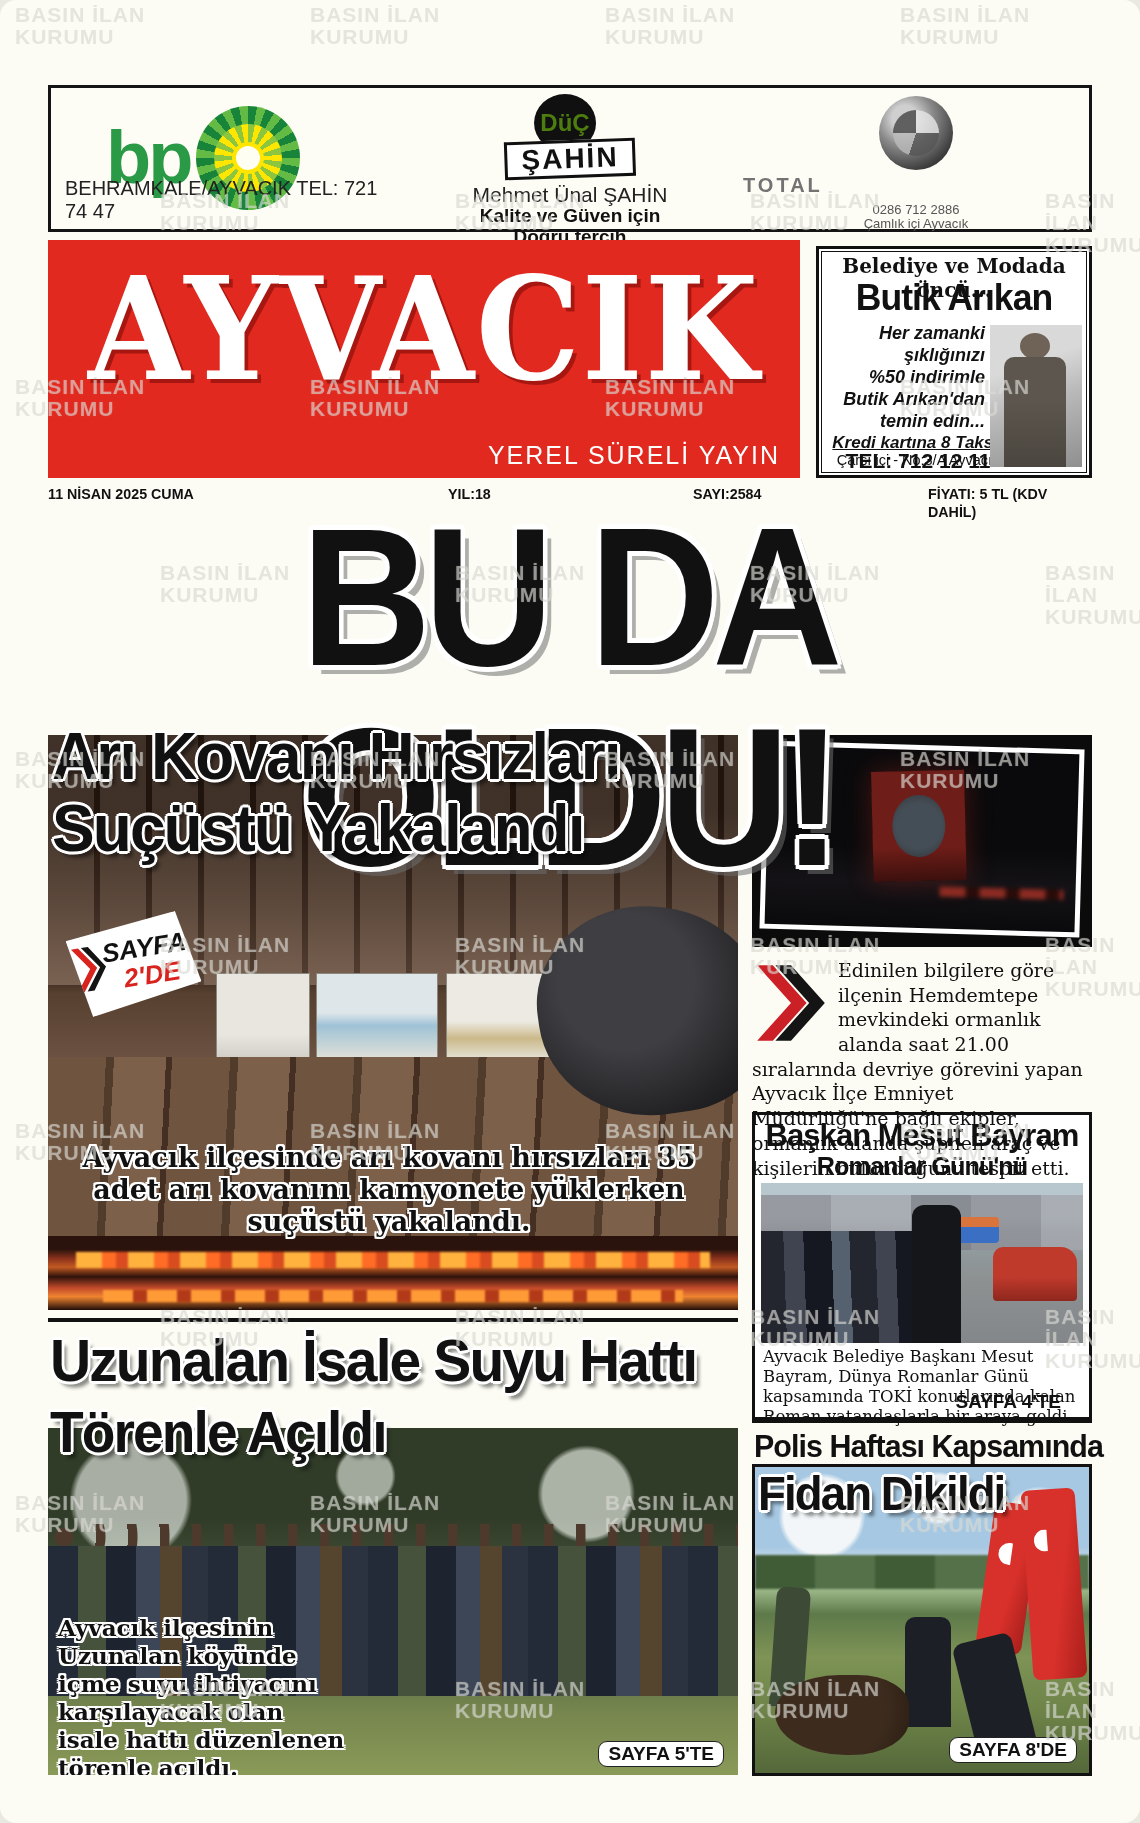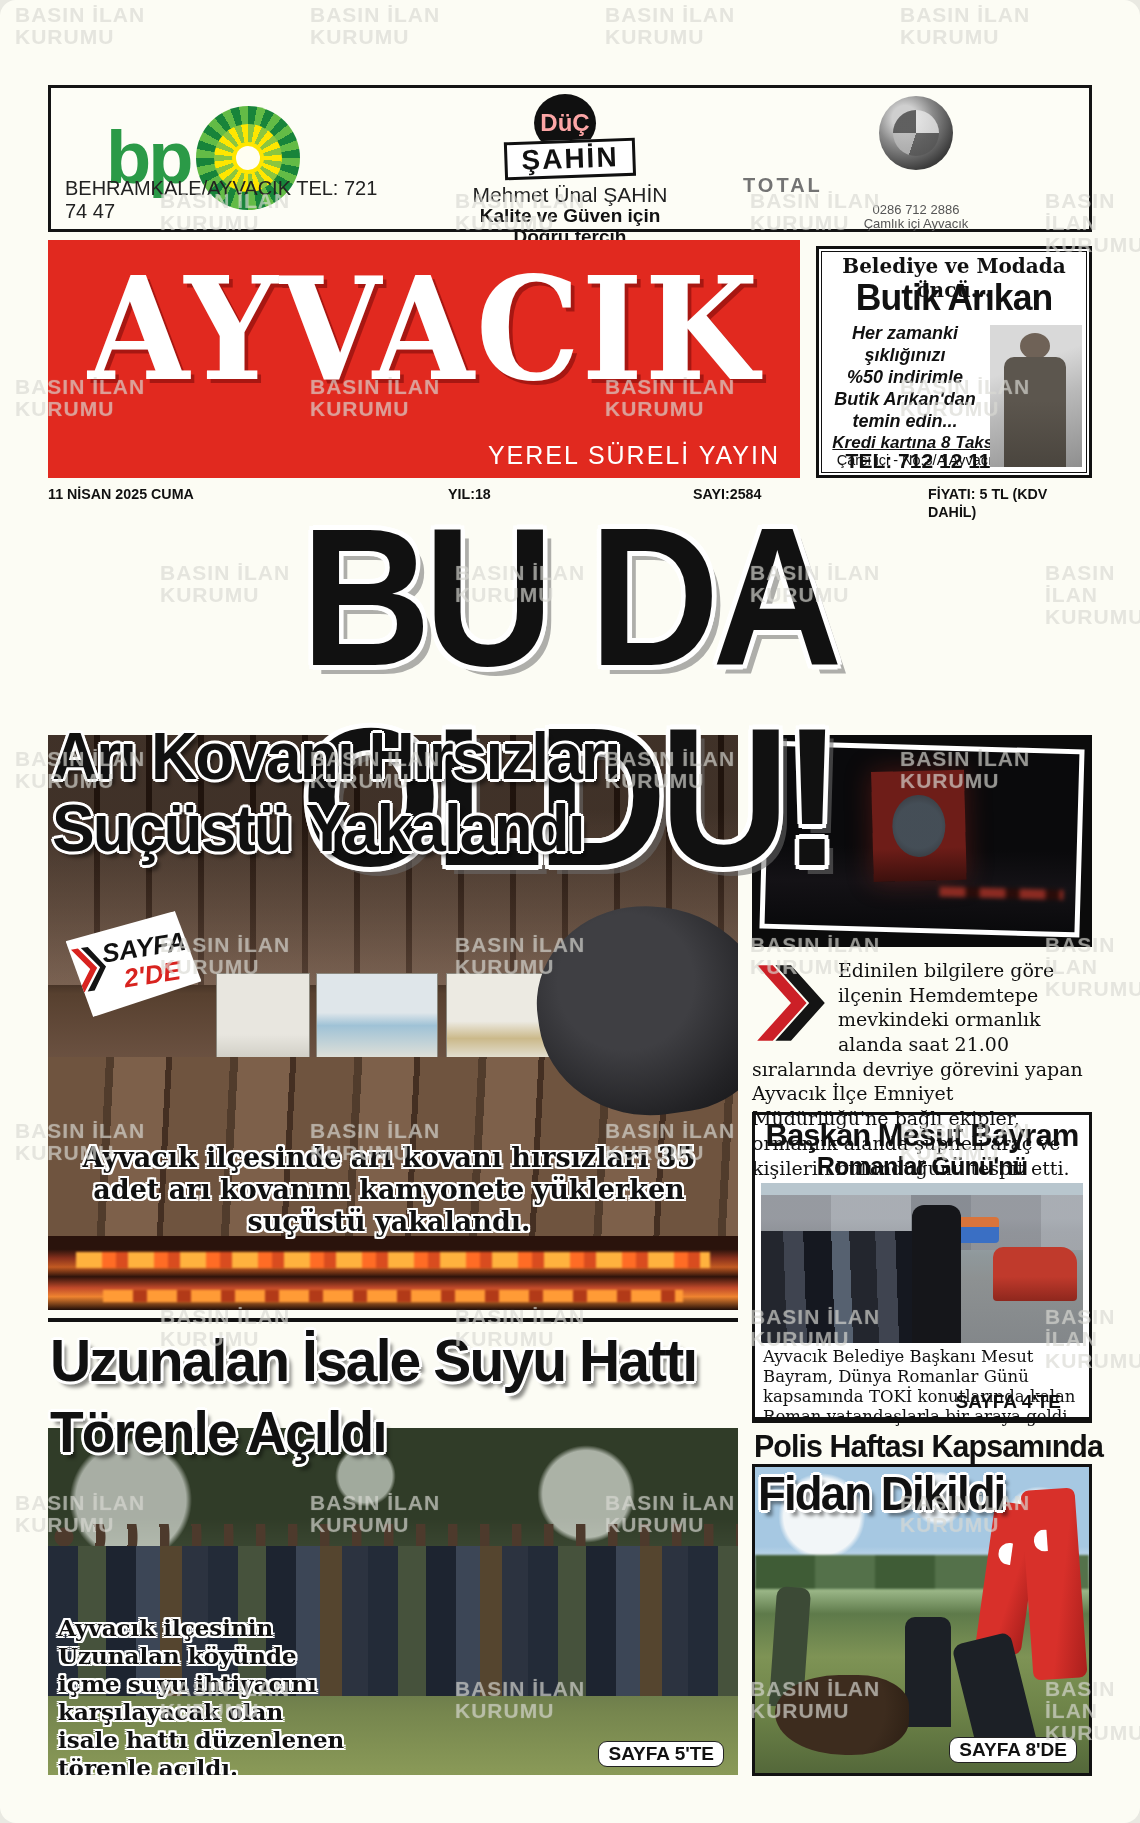--- a/index.html
+++ b/index.html
@@ -16,21 +16,21 @@
   .adcell{flex:1;position:relative;}
   .bp-logo-row{position:absolute;left:55px;top:18px;display:flex;align-items:center;}
   .bp-word{font-size:74px;font-weight:bold;color:#2b9a47;letter-spacing:-3px;line-height:1;}
   .bp-flower{width:104px;height:104px;border-radius:50%;margin-left:6px;
      background:repeating-conic-gradient(#18843a 0deg 10deg,#63bb46 10deg 20deg);position:relative;}
   .bp-flower::before{content:"";position:absolute;inset:18px;border-radius:50%;
      background:repeating-conic-gradient(#8cc63f 0deg 12deg,#ffe600 12deg 24deg);}
   .bp-flower::after{content:"";position:absolute;inset:40px;border-radius:50%;background:#fffef2;box-shadow:0 0 0 4px #ffe600;}
   .bp-tag{position:absolute;left:14px;bottom:6px;font-size:20px;color:#222;}
   .sahin-circle{position:absolute;left:50%;top:6px;transform:translateX(-58%);width:62px;height:58px;border-radius:50%;
-     background:#101010;color:#fca5a5;display:flex;align-items:center;justify-content:center;
+     background:#101010;color:#4d7c0f;display:flex;align-items:center;justify-content:center;
      font-weight:bold;font-size:24px;}
   .sahin-ribbon{position:absolute;left:50%;top:52px;transform:translateX(-50%) rotate(-2deg);
      background:#fff;border:3px solid #101010;padding:0 14px;font-weight:900;font-size:28px;letter-spacing:2px;}
   .sahin-owner{position:absolute;left:0;right:0;top:95px;text-align:center;font-size:21px;color:#222;}
   .sahin-slogan{position:absolute;left:0;right:0;top:118px;text-align:center;font-weight:900;font-size:19px;line-height:1.1;}
   .total-sphere{position:absolute;left:50%;top:8px;transform:translateX(-50%);width:74px;height:74px;border-radius:50%;
      background:radial-gradient(circle at 35% 30%,#cfcfcf 0 18%,#8a8a8a 40%,#3c3c3c 75%,#2a2a2a 100%);}
   .total-sphere::before{content:"";position:absolute;inset:14px;border-radius:50%;
      background:conic-gradient(#e7e7e7 0 25%,#555 25% 55%,#bbb 55% 75%,#444 75% 100%);opacity:.8;}
   .total-word{position:absolute;left:0;right:0;top:86px;text-align:left;font-weight:900;font-size:20px;
@@ -42,21 +42,21 @@
      font-family:"DejaVu Serif",serif;font-weight:bold;font-size:142px;line-height:1.15;
      letter-spacing:2px;transform:scaleX(.92);text-shadow:4px 4px 0 rgba(120,10,8,.55);}
   .mast-sub{position:absolute;right:20px;bottom:8px;color:#ffffff;font-size:25px;letter-spacing:2px;}
   
   .butik{left:816px;top:246px;width:270px;height:226px;border:3px solid #101010;background:#fff;
      box-shadow:inset 0 0 0 2px #fff, inset 0 0 0 3px #101010;z-index:5;}
   .butik-tag{position:absolute;left:0;right:0;top:5px;text-align:center;font-family:"DejaVu Serif",serif;
      font-weight:bold;font-size:20px;}
   .butik-name{position:absolute;left:0;right:0;top:28px;text-align:center;font-weight:900;font-size:37px;
      letter-spacing:-1px;transform:scaleX(.96);}
-  .butik-promo{position:absolute;left:6px;top:74px;width:160px;text-align:center;
+  .butik-promo{position:absolute;left:6px;top:74px;width:160px;text-align:right;
      font-style:italic;font-weight:900;font-size:18px;line-height:1.22;}
   .butik-install{position:absolute;left:4px;top:184px;width:190px;text-align:center;font-style:italic;
      font-weight:900;font-size:17px;text-decoration:underline;}
   .butik-addr{position:absolute;left:4px;top:203px;width:190px;text-align:center;font-size:14.5px;}
   .butik-phone{position:absolute;left:4px;top:199px;width:190px;text-align:center;font-weight:900;font-size:21px;top:unset;bottom:2px;}
   .butik-model{position:absolute;right:7px;top:76px;width:92px;height:142px;
      background:linear-gradient(160deg,#d9d9d9 0 30%,#b9b9b9 55%,#8f8f8f 100%);}
   .butik-model::before{content:"";position:absolute;left:30px;top:8px;width:30px;height:26px;border-radius:50%;background:#6f6257;}
   .butik-model::after{content:"";position:absolute;left:14px;top:32px;width:62px;height:110px;border-radius:10px 10px 0 0;
      background:linear-gradient(180deg,#5c564e 0 40%,#4a453e 100%);}

